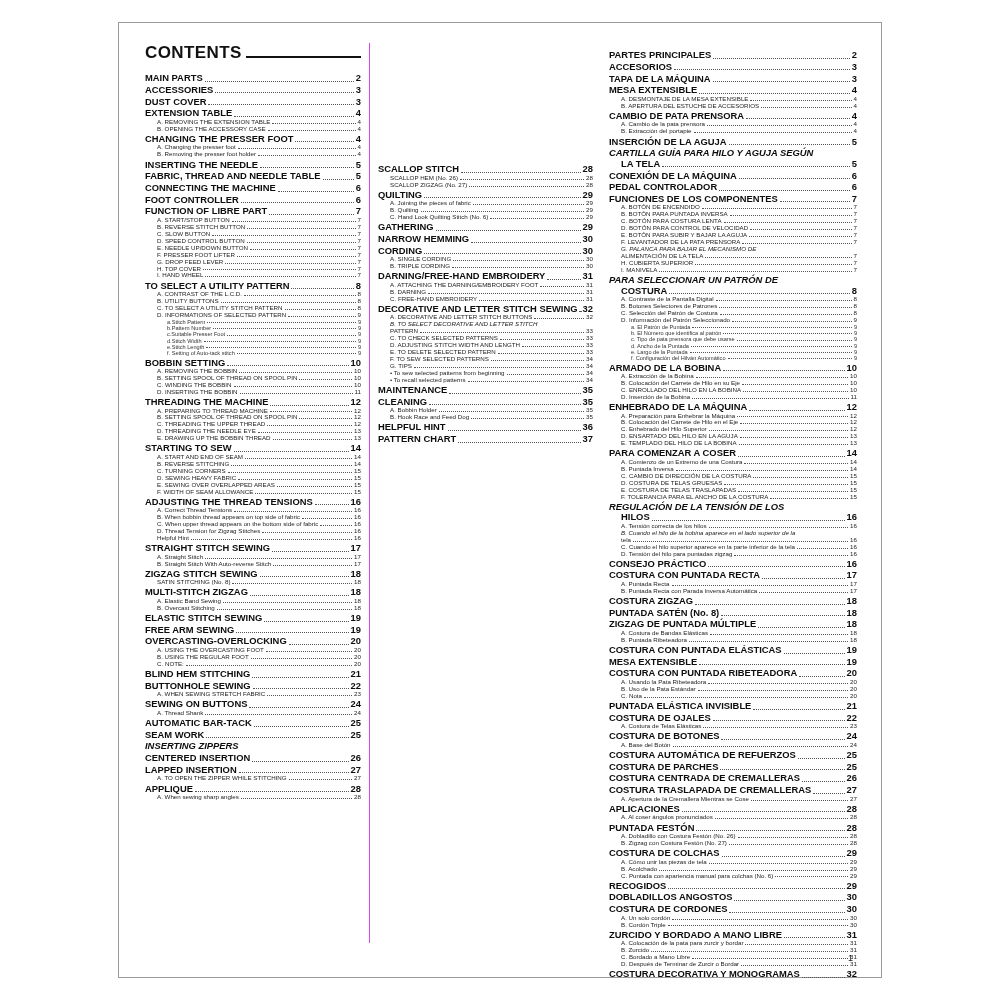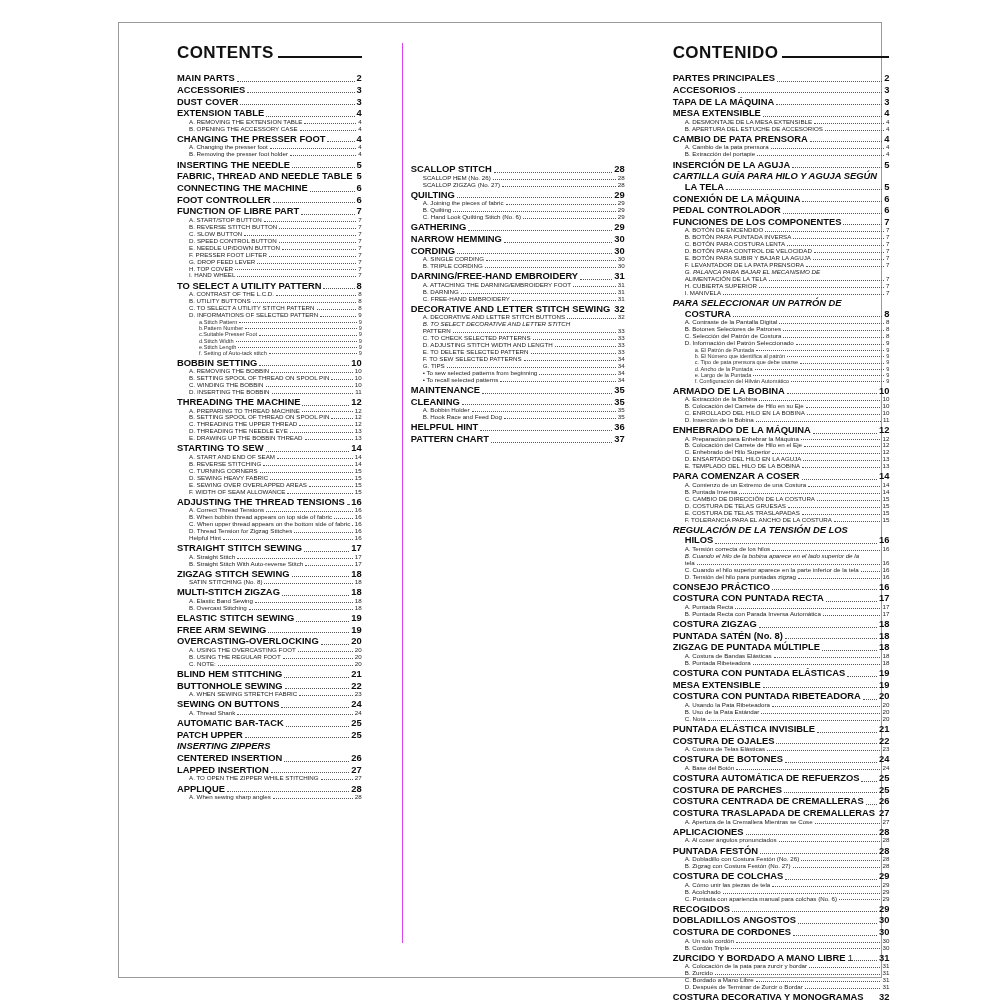--- a/index.html
+++ b/index.html
@@ -1,20 +1,20 @@
 <!DOCTYPE html>
 <html><head>
 <meta charset="utf-8">
 <style>
   html,body{margin:0;padding:0;background:#ffffff;}
   body{width:1000px;height:1000px;font-family:"Liberation Sans",sans-serif;color:#1a1a1a;}
   .page{position:relative;width:1000px;height:1000px;box-sizing:border-box;}
   .sheet{position:absolute;left:118px;top:22px;width:764px;height:956px;border:1px solid #9a9a9a;background:#fff;box-sizing:border-box;}
   .cols{position:absolute;left:18px;top:20px;width:728px;height:900px;display:flex;gap:0;}
-  .col{box-sizing:border-box;padding:0 8px 0 8px;margin-left:32px;}
+  .col{box-sizing:border-box;padding:0 8px 0 8px;}
   .col1{width:232px;}
   .col2{width:232px;border-left:1px solid #d946ef;}
   .col3{width:264px;}
   .colhead{font-size:17px;font-weight:bold;letter-spacing:.4px;color:#111;white-space:nowrap;display:flex;align-items:center;margin:0 0 3px 0;}
   .colhead .rule{flex:1;height:0;border-top:2px solid #111;margin-left:4px;position:relative;top:4px;}
   .headgap{height:6px;}
   
   .e{display:flex;align-items:flex-end;line-height:1.12;}
   .e .t{white-space:nowrap;}
   .e .dots{flex:1;border-bottom:1px dotted #555;margin:0 2px 2px 2px;height:0;}
@@ -431,21 +431,21 @@
               <span class="t">A. Thread Shank</span>
               <span class="dots"></span>
               <span class="p">24</span>
             </div>
             <div class="e l0">
               <span class="t">AUTOMATIC BAR-TACK</span>
               <span class="dots"></span>
               <span class="p">25</span>
             </div>
             <div class="e l0">
-              <span class="t">PATCH UPPER</span>
+              <span class="t">SEAM WORK</span>
               <span class="dots"></span>
               <span class="p">25</span>
             </div>
             <div class="w l0">
               <span class="t">INSERTING ZIPPERS</span>
             </div>
             <div class="e l0">
               <span class="t">CENTERED INSERTION</span>
               <span class="dots"></span>
               <span class="p">26</span>
@@ -636,24 +636,20 @@
             </div>
             <div class="e l0">
               <span class="t">PATTERN CHART</span>
               <span class="dots"></span>
               <span class="p">37</span>
             </div>
           </div>
       </div>
 
       <div class="col col3">
-        <div class="colhead">
-          <span>CONTENIDO</span>
-          <span class="rule"></span>
-        </div>
         <div class="headgap"></div>
         <div id="col2">
             <div class="e l0">
               <span class="t">PARTES PRINCIPALES</span>
               <span class="dots"></span>
               <span class="p">2</span>
             </div>
             <div class="e l0">
               <span class="t">ACCESORIOS</span>
               <span class="dots"></span>

